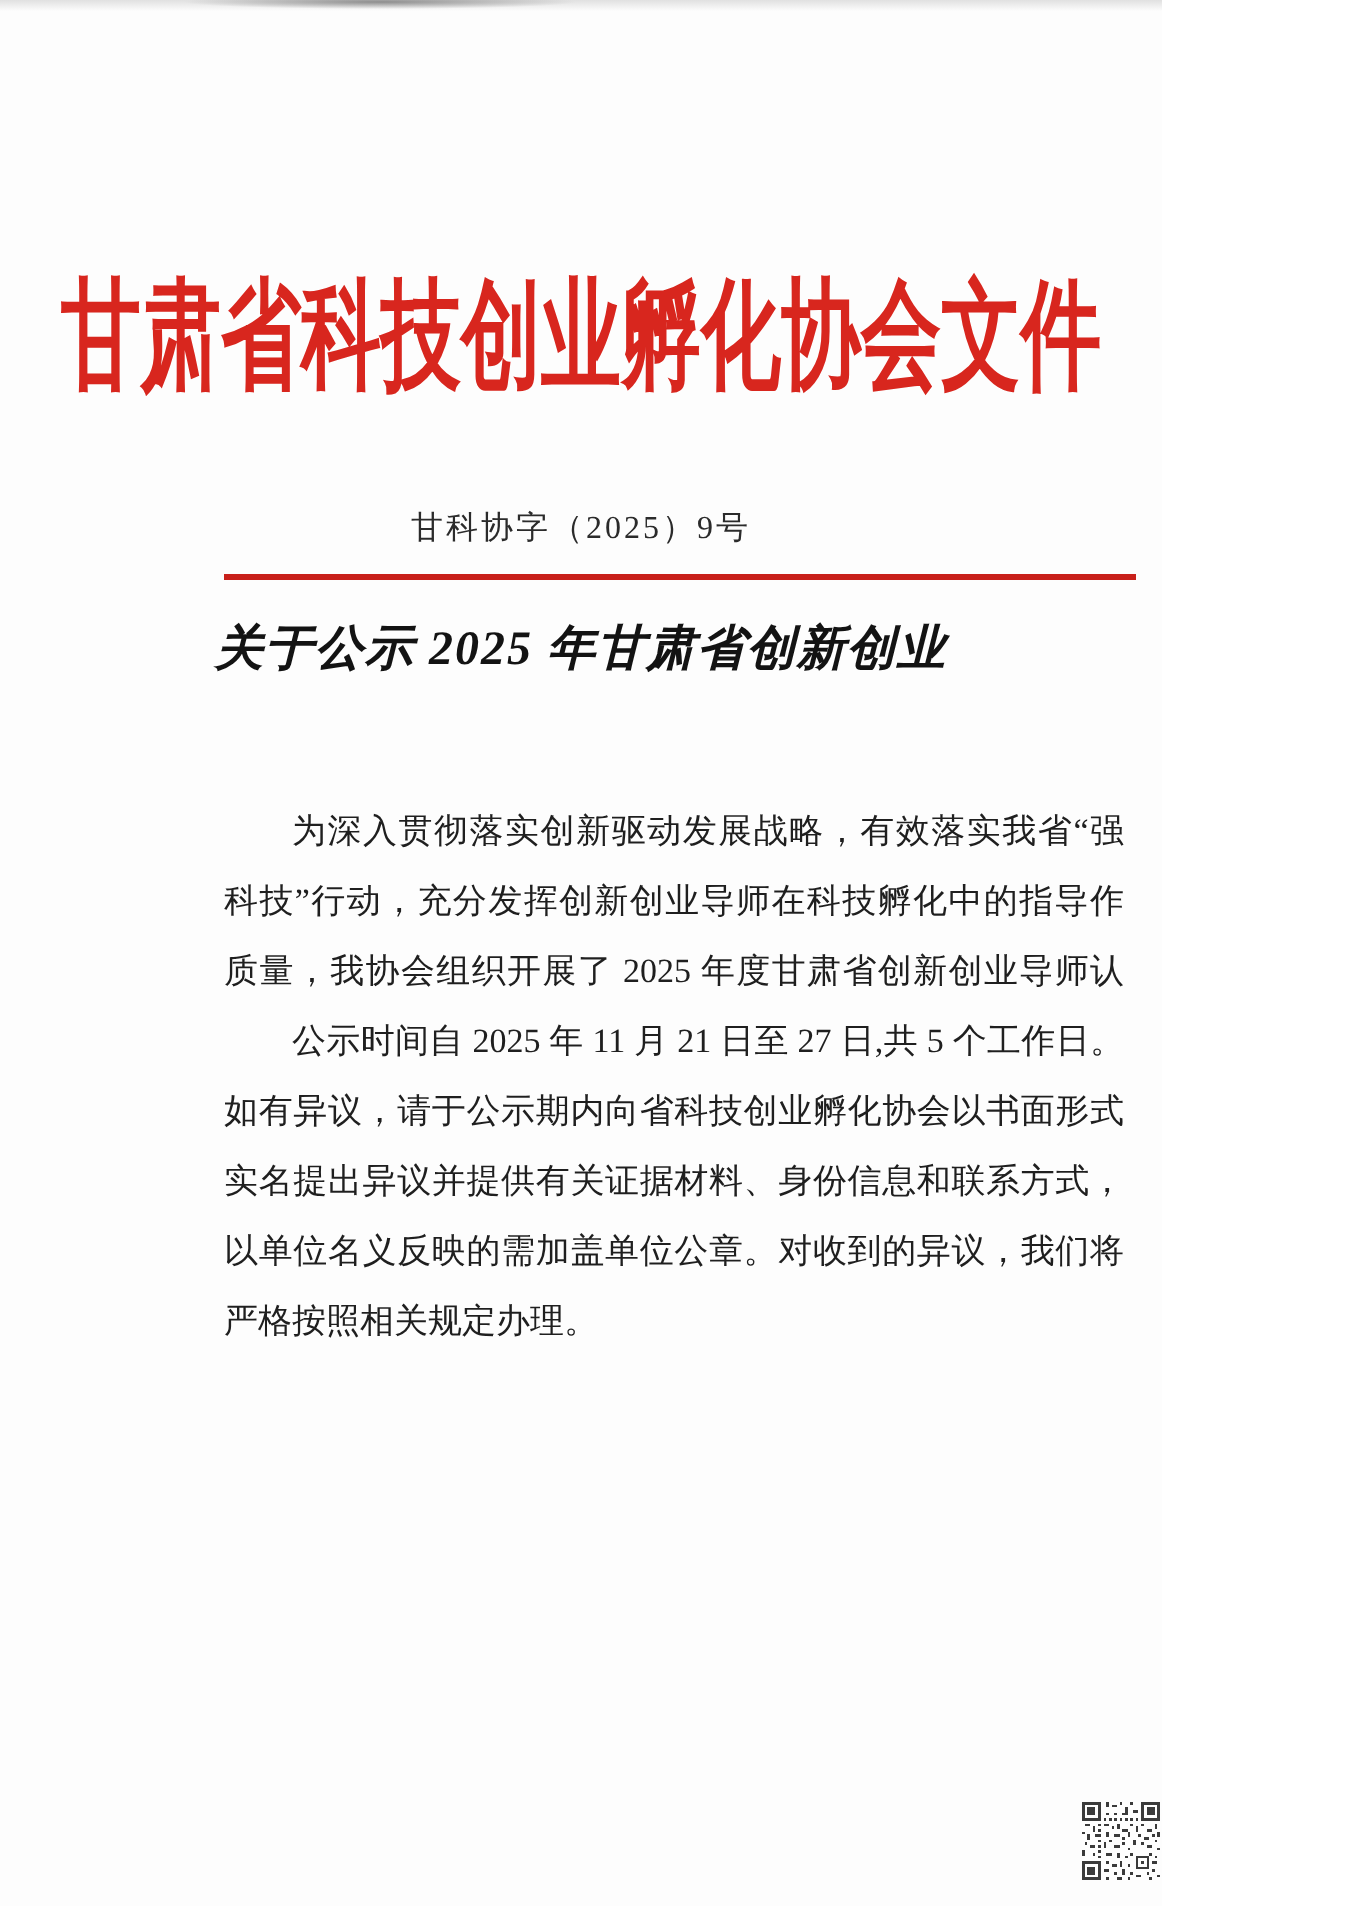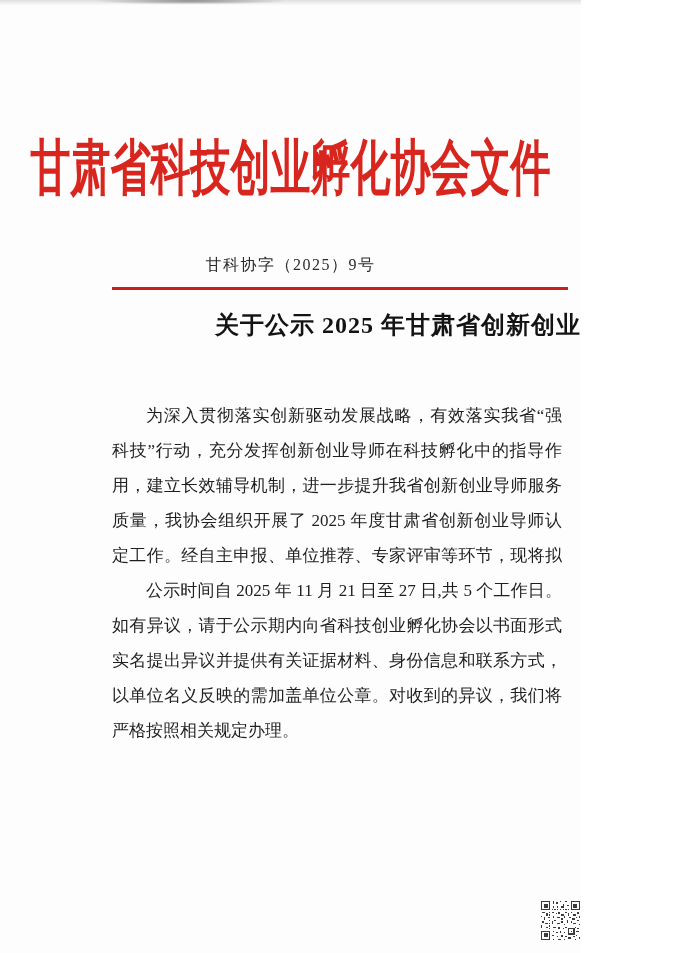--- a/index.html
+++ b/index.html
@@ -57,26 +57,27 @@
     left: 112px;
     width: 456px;
     height: 3px;
     background: #c8201a;
   }
   .doc-title {
     position: absolute;
     top: 303px;
     left: 0;
     width: 100%;
-    text-align: right;
+    text-align: center;
     color: #131313;
     font-weight: bold;
     font-size: 24px;
     line-height: 45px;
     letter-spacing: 1px;
+    font-style: italic;
   }
   .body-block {
     position: absolute;
     top: 398px;
     left: 112px;
     width: 450px;
     color: #1f1f1f;
     font-size: 17px;
     line-height: 35px;
   }
@@ -162,23 +163,21 @@
 
   <div class="doc-title">
     <div>关于公示 2025 年甘肃省创新创业</div>
   </div>
 
   <div class="body-block">
     <div>
 
     <div class="body-line stretch" style="text-indent: 2em;">为深入贯彻落实创新驱动发展战略，有效落实我省“强</div>
         <div class="body-line stretch">科技”行动，充分发挥创新创业导师在科技孵化中的指导作</div>
-        <div class="body-line stretch">用，建立长效辅导机制，进一步提升我省创新创业导师服务</div>
         <div class="body-line stretch">质量，我协会组织开展了 2025 年度甘肃省创新创业导师认</div>
-        <div class="body-line stretch">定工作。经自主申报、单位推荐、专家评审等环节，现将拟</div>
         <div class="body-line stretch" style="text-indent: 2em;">公示时间自 2025 年 11 月 21 日至 27 日,共 5 个工作日。</div>
         <div class="body-line stretch">如有异议，请于公示期内向省科技创业孵化协会以书面形式</div>
         <div class="body-line stretch">实名提出异议并提供有关证据材料、身份信息和联系方式，</div>
         <div class="body-line stretch">以单位名义反映的需加盖单位公章。对收到的异议，我们将</div>
         <div class="body-line">严格按照相关规定办理。</div>
       </div>
   </div>
 
   <div class="watermark">
     <svg class="qr" viewBox="0 0 29 29" shape-rendering="crispEdges" aria-hidden="true">

